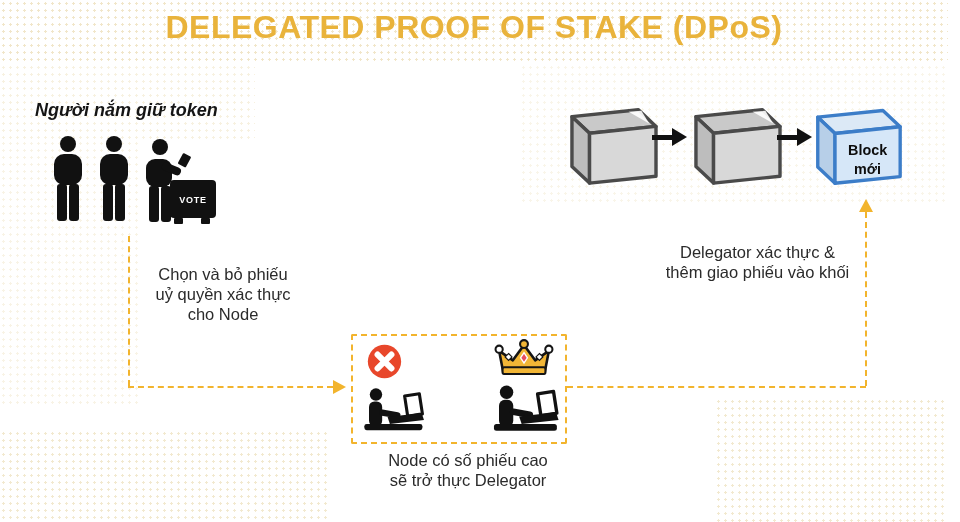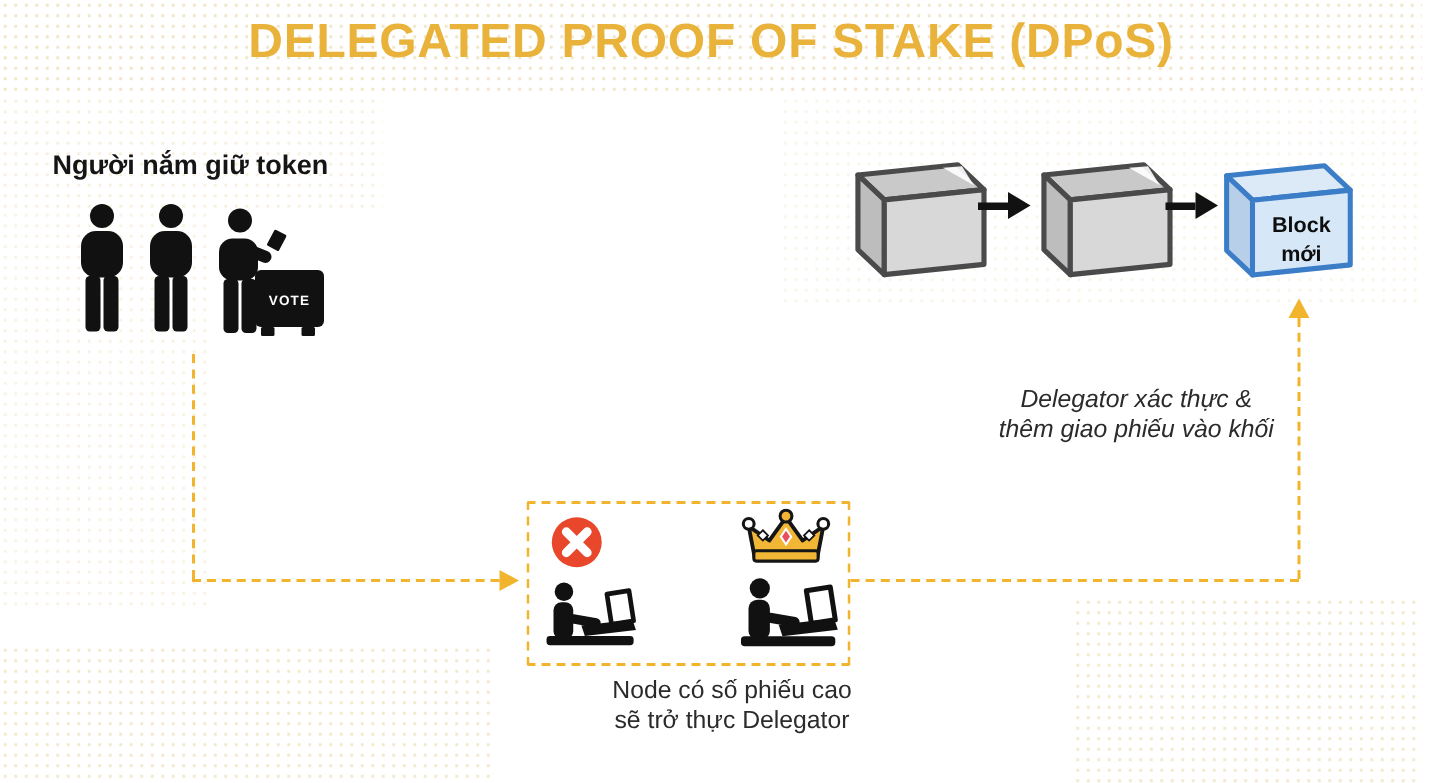--- a/index.html
+++ b/index.html
@@ -11,27 +11,27 @@
   .dots-top{left:0;top:0;width:960px;height:64px;opacity:.95;}
   .dots-upper-left{left:0;top:64px;width:255px;height:78px;opacity:.55;}
   .dots-left-col{left:0;top:140px;width:140px;height:265px;opacity:.45;}
   .dots-upper-right{left:520px;top:64px;width:440px;height:140px;opacity:.38;}
   .dots-bottom-left{left:0;top:430px;width:330px;height:92px;opacity:.85;}
   .dots-bottom-right{left:715px;top:398px;width:245px;height:124px;opacity:.85;}
 
   .title{position:absolute;left:0;right:0;top:9px;text-align:center;
          font-size:32px;font-weight:bold;letter-spacing:.5px;color:#E9B33B;}
 
-  .holders-label{position:absolute;left:35px;top:100px;font-size:18px;font-weight:bold;color:#151515;}
+  .holders-label{position:absolute;left:35px;top:100px;font-size:18px;font-weight:bold;color:#151515;font-style:italic;}
 
   .caption{position:absolute;font-size:16.5px;line-height:20px;font-weight:500;
            color:#2b2b2b;text-align:center;}
   .cap-left{left:128px;top:264px;width:190px;}
-  .cap-right{left:650px;top:256px;width:215px;font-style:italic;}
-  .cap-bottom{left:372px;top:450px;width:232px;}
+  .cap-right{left:650px;top:242px;width:215px;}
+  .cap-bottom{left:352px;top:450px;width:232px;}
 
   
   .dash-v{position:absolute;width:0;border-left:2px dashed #F2B42D;}
   .dash-h{position:absolute;height:0;border-top:2px dashed #F2B42D;}
   .conn-left-v{left:128px;top:236px;height:150px;}
   .conn-left-h{left:128px;top:386px;width:205px;}
   .conn-right-h{left:567px;top:386px;width:299px;}
   .conn-right-v{left:865px;top:212px;height:174px;}
   .arr{position:absolute;width:0;height:0;}
   .arr-right{border-top:7px solid transparent;border-bottom:7px solid transparent;
@@ -124,20 +124,25 @@
   <svg class="icon-abs" style="left:812px;top:100px;" width="92" height="88" viewBox="0 0 96 90">
     <g stroke="#3C7DC8" stroke-width="3.5" stroke-linejoin="round">
       <polygon points="24,34 92,27 74,10 6,17" fill="#DCE9F6"></polygon>
       <polygon points="6,17 24,34 24,86 6,69" fill="#B7CFE8"></polygon>
       <polygon points="24,34 92,27 92,79 24,86" fill="#D6E7F8"></polygon>
     </g>
     <text x="58" y="56" text-anchor="middle" font-size="15" font-weight="bold" fill="#0d0d0d">Block</text>
     <text x="58" y="76" text-anchor="middle" font-size="15" font-weight="bold" fill="#0d0d0d">mới</text>
   </svg>
 
+  <div class="caption cap-left">
+    <div>Chọn và bỏ phiếu</div>
+    <div>uỷ quyền xác thực</div>
+    <div>cho Node</div>
+  </div>
 
   <div class="caption cap-right">
     <div>Delegator xác thực &amp;</div>
     <div>thêm giao phiếu vào khối</div>
   </div>
 
   <div class="dash-v conn-left-v"></div>
   <div class="dash-h conn-left-h"></div>
   <div class="arr arr-right"></div>
   <div class="dash-h conn-right-h"></div>

